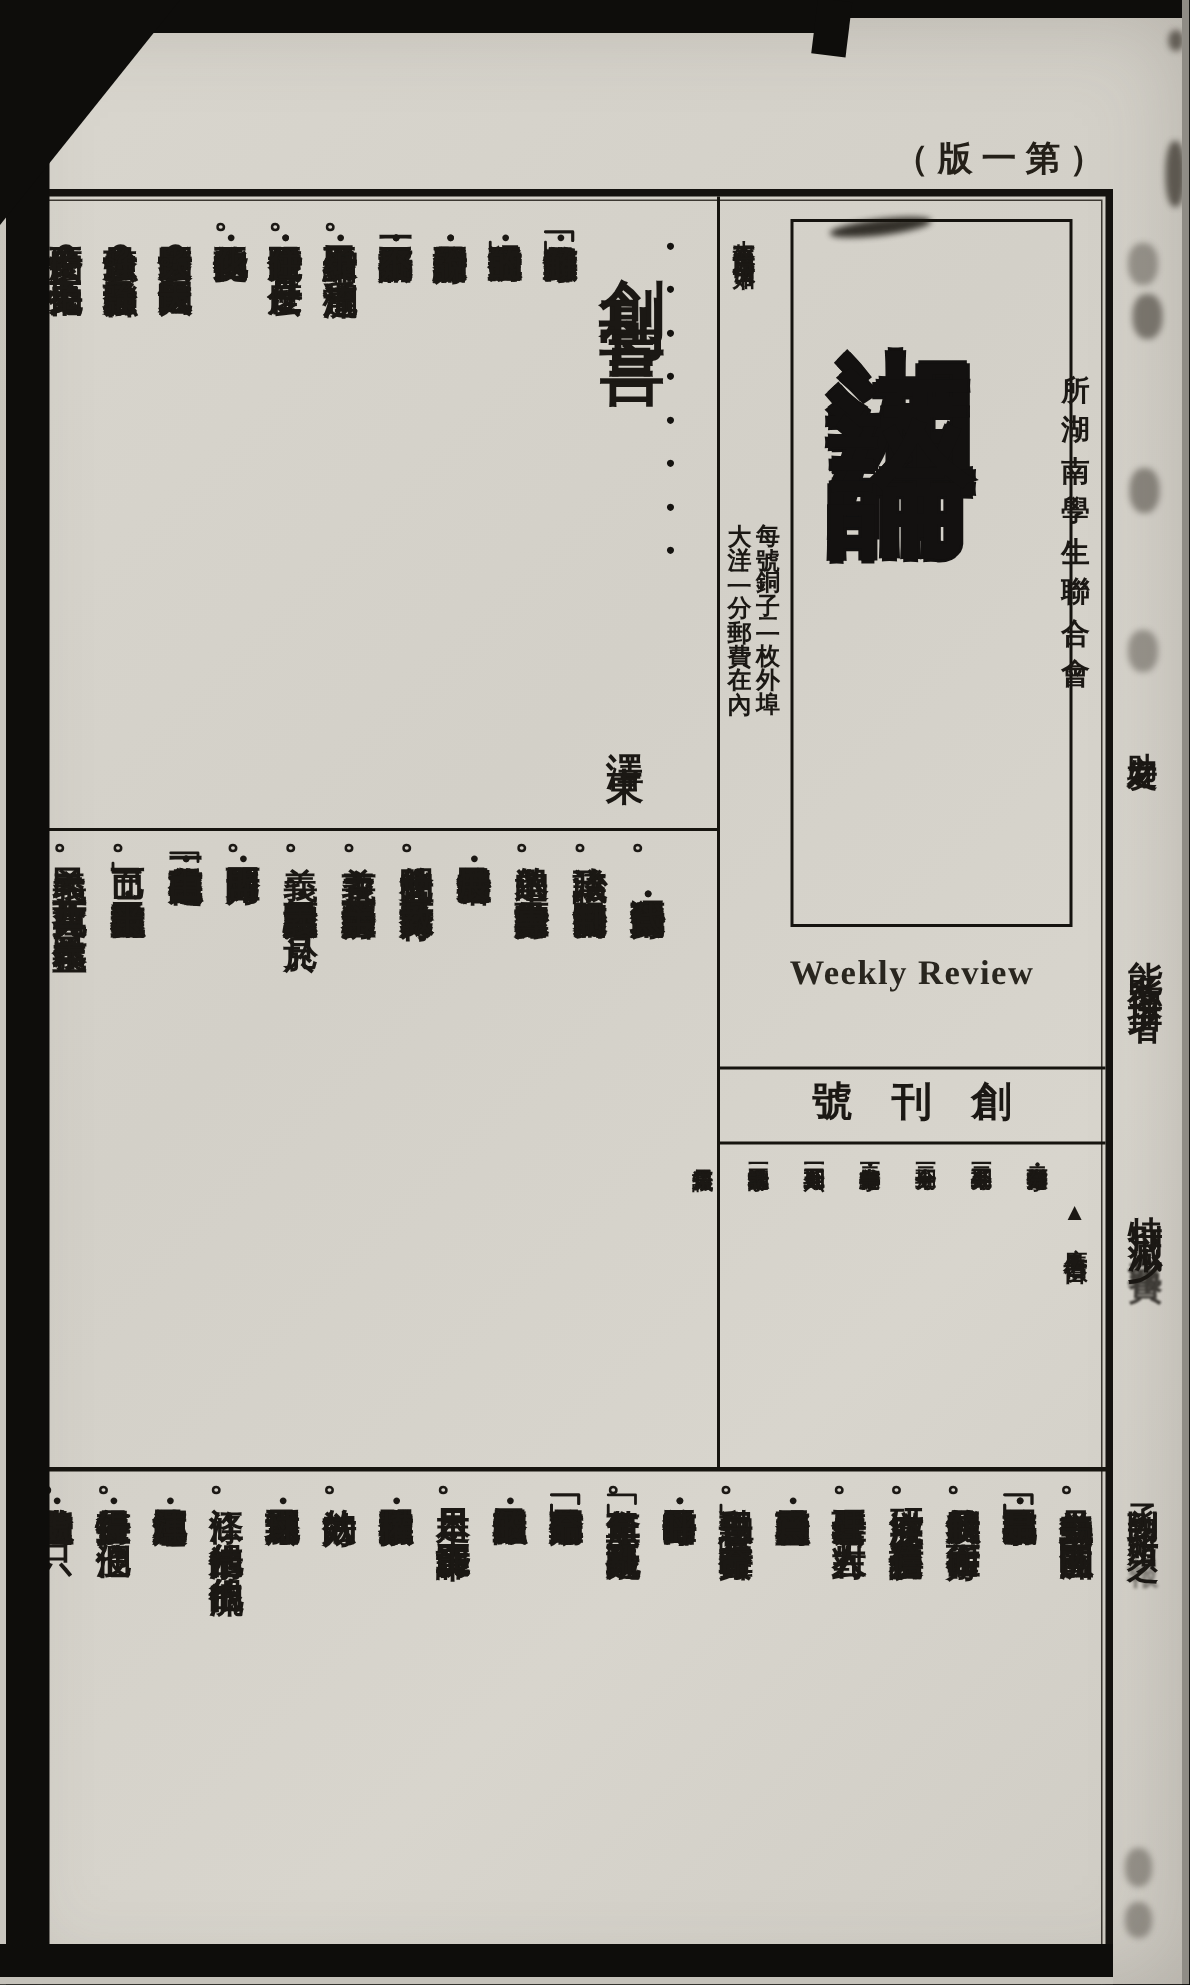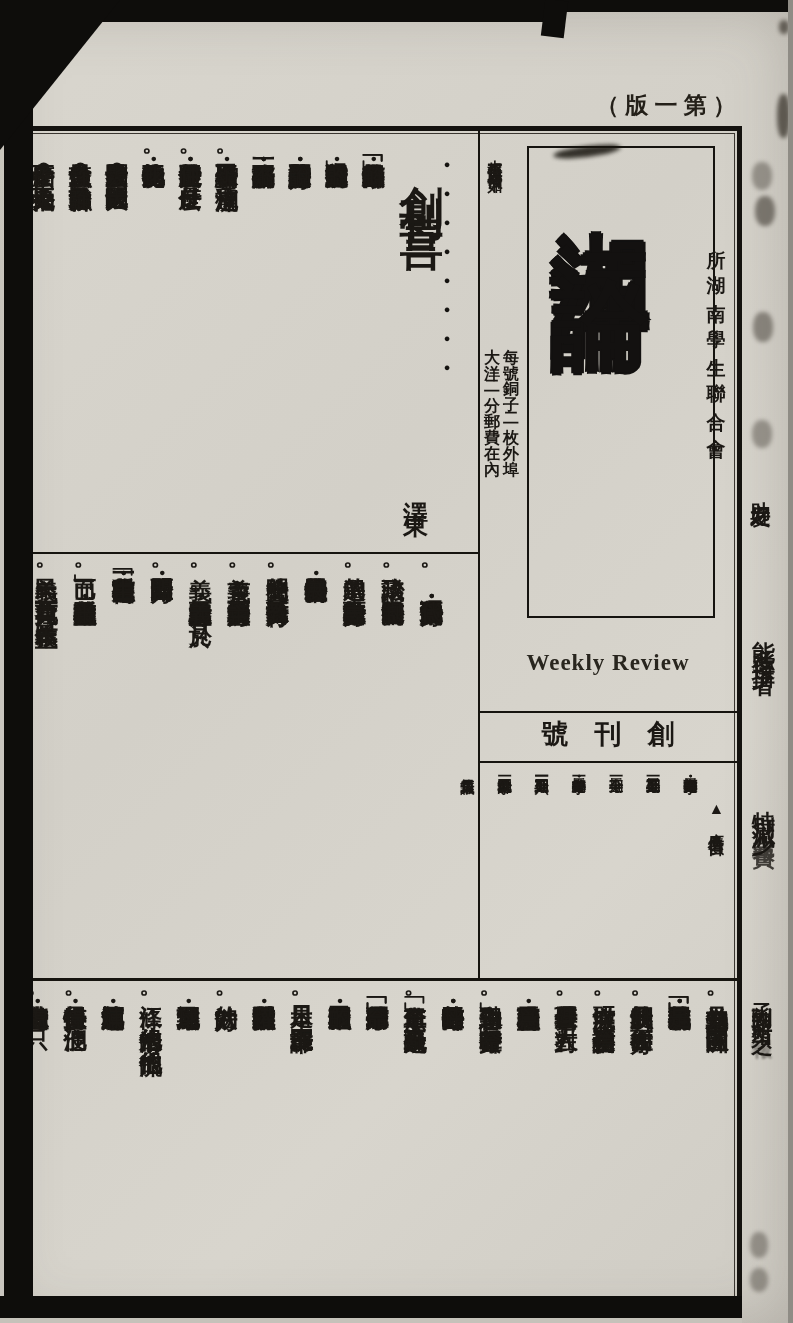--- a/index.html
+++ b/index.html
@@ -33,21 +33,21 @@
   #mast-title{
     left:535px;top:152px;font-size:98px;letter-spacing:14px;font-weight:900;height:460px;
     color:#131110;
     text-shadow:2px 0 0 #131110,-2px 0 0 #131110,0 2px 0 #131110,0 -2px 0 #131110;
   }
   #affiliation{left:703px;top:234px;font-size:19px;letter-spacing:27px;height:378px;font-weight:600;}
   #price-head{left:485px;top:148px;font-size:15px;letter-spacing:2px;height:190px;font-weight:600;}
   #price-a{left:500px;top:336px;font-size:16px;letter-spacing:16px;height:268px;font-weight:600;}
   #price-b{left:481px;top:336px;font-size:16px;letter-spacing:16px;height:268px;font-weight:600;}
   #english{position:absolute;left:480px;top:624px;width:256px;text-align:center;font-size:23px;letter-spacing:1px;color:#29261f;font-weight:600;}
-  #english .l2{margin-top:26px;}
+  #english .l2{margin-top:12px;}
   #issue-row{position:absolute;left:480px;top:716px;width:256px;height:44px;display:flex;flex-direction:row-reverse;justify-content:center;gap:26px;font-size:27px;font-weight:700;}
   #ad-head{left:705px;top:800px;font-size:16px;letter-spacing:3px;height:170px;font-weight:700;}
   #ad-cols{left:456px;top:768px;width:246px;height:208px;}
   
   #manifesto-title{left:392px;top:150px;font-size:44px;letter-spacing:13px;height:250px;font-weight:800;}
   #title-dots{left:441px;top:158px;font-size:11px;letter-spacing:17px;height:240px;color:#151310;}
   #author{left:399px;top:482px;font-size:25px;letter-spacing:9px;height:70px;font-weight:700;}
   
   .note{left:748px;font-weight:600;}
   .faintish{filter:blur(.6px);opacity:.8;}

